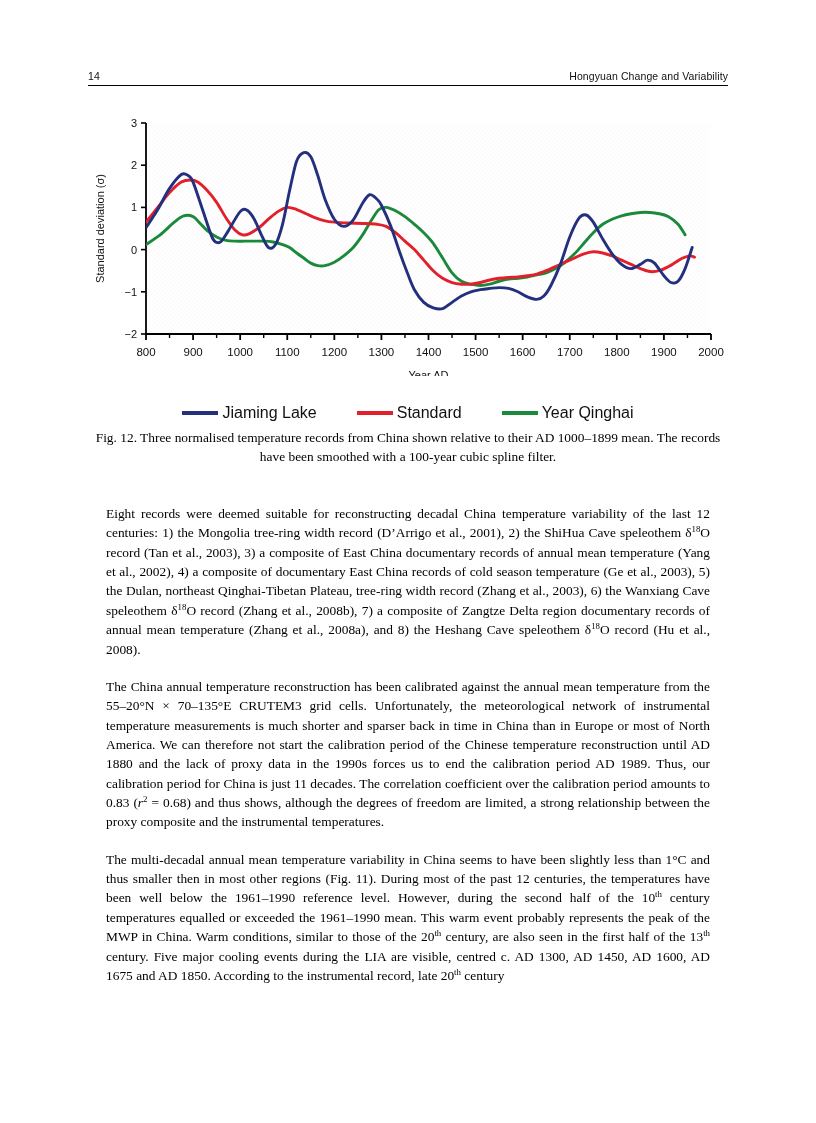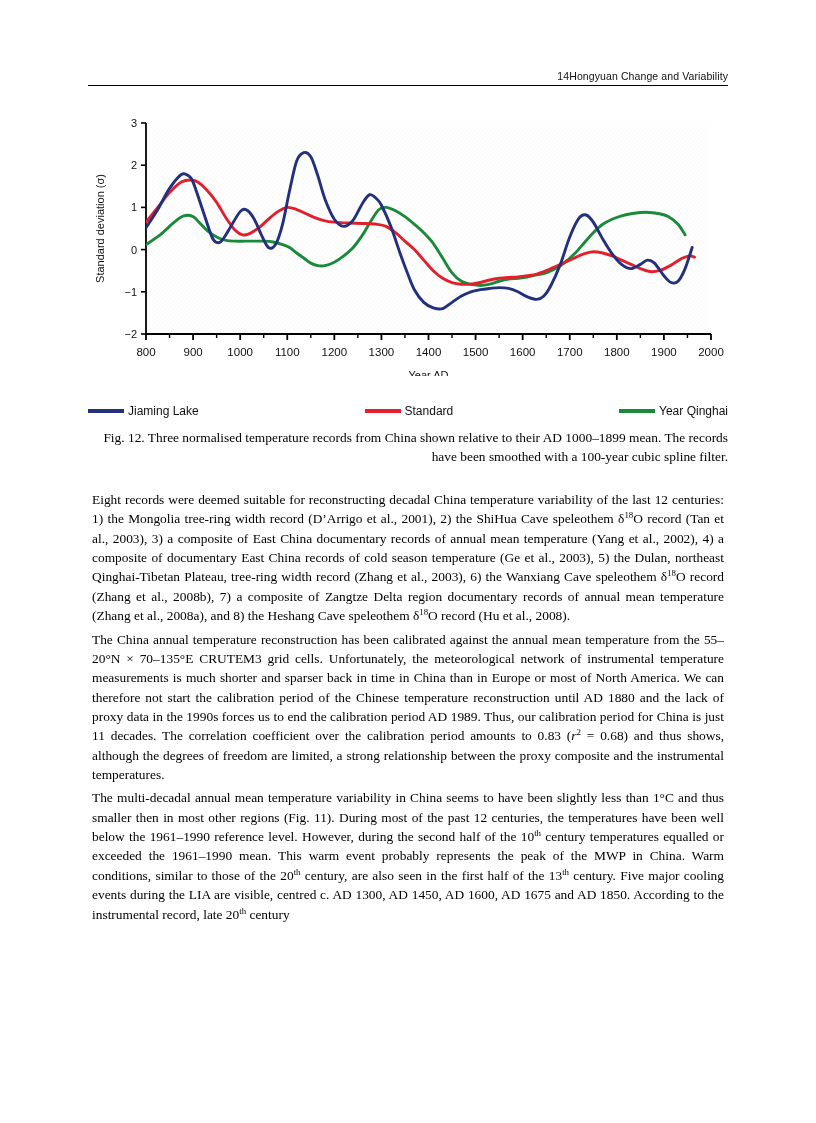--- a/index.html
+++ b/index.html
@@ -23,21 +23,21 @@
     height: 1123px;
   }
 
   
   .header {
     position: absolute;
     left: 88px;
     top: 70px;
     width: 640px;
     display: flex;
-    justify-content: flex-end;
+    justify-content: space-between;
     align-items: flex-end;
     font-family: "Liberation Sans", "DejaVu Sans", sans-serif;
     font-size: 10.5px;
     color: #111;
     padding-bottom: 3px;
     border-bottom: 1.1px solid #000;
   }
   .header .page-num { letter-spacing: 0.2px; }
   .header .book-title { letter-spacing: 0.1px; }
 
@@ -56,24 +56,24 @@
     height: 268px;
   }
   .chart-svg { display: block; }
 
   .legend {
     position: absolute;
     left: 0;
     top: 296px;
     width: 640px;
     display: flex;
-    justify-content: space-between;
+    justify-content: center;
     gap: 40px;
     font-family: "Liberation Sans", "DejaVu Sans", sans-serif;
-    font-size: 12px;
+    font-size: 16px;
     color: #111;
   }
   .legend-item {
     display: flex;
     align-items: center;
     gap: 4px;
     white-space: nowrap;
   }
   .legend-swatch {
     display: inline-block;
@@ -83,36 +83,36 @@
   }
 
   
   .caption {
     position: absolute;
     left: 88px;
     top: 428px;
     width: 640px;
     font-size: 13.4px;
     line-height: 1.42;
-    text-align: right;
+    text-align: center;
   }
 
   
   .body-text {
     position: absolute;
     left: 88px;
     top: 486px;
     width: 640px;
     font-size: 13.4px;
     line-height: 1.445;
     text-align: justify;
     text-justify: inter-word;
   }
   .body-text p {
-    margin: 4px;
+    margin: 18px;
     text-align: justify;
   }
   sup {
     font-size: 0.66em;
     vertical-align: super;
     line-height: 0;
   }
   i { font-style: italic; }
 </style>
 </head>

